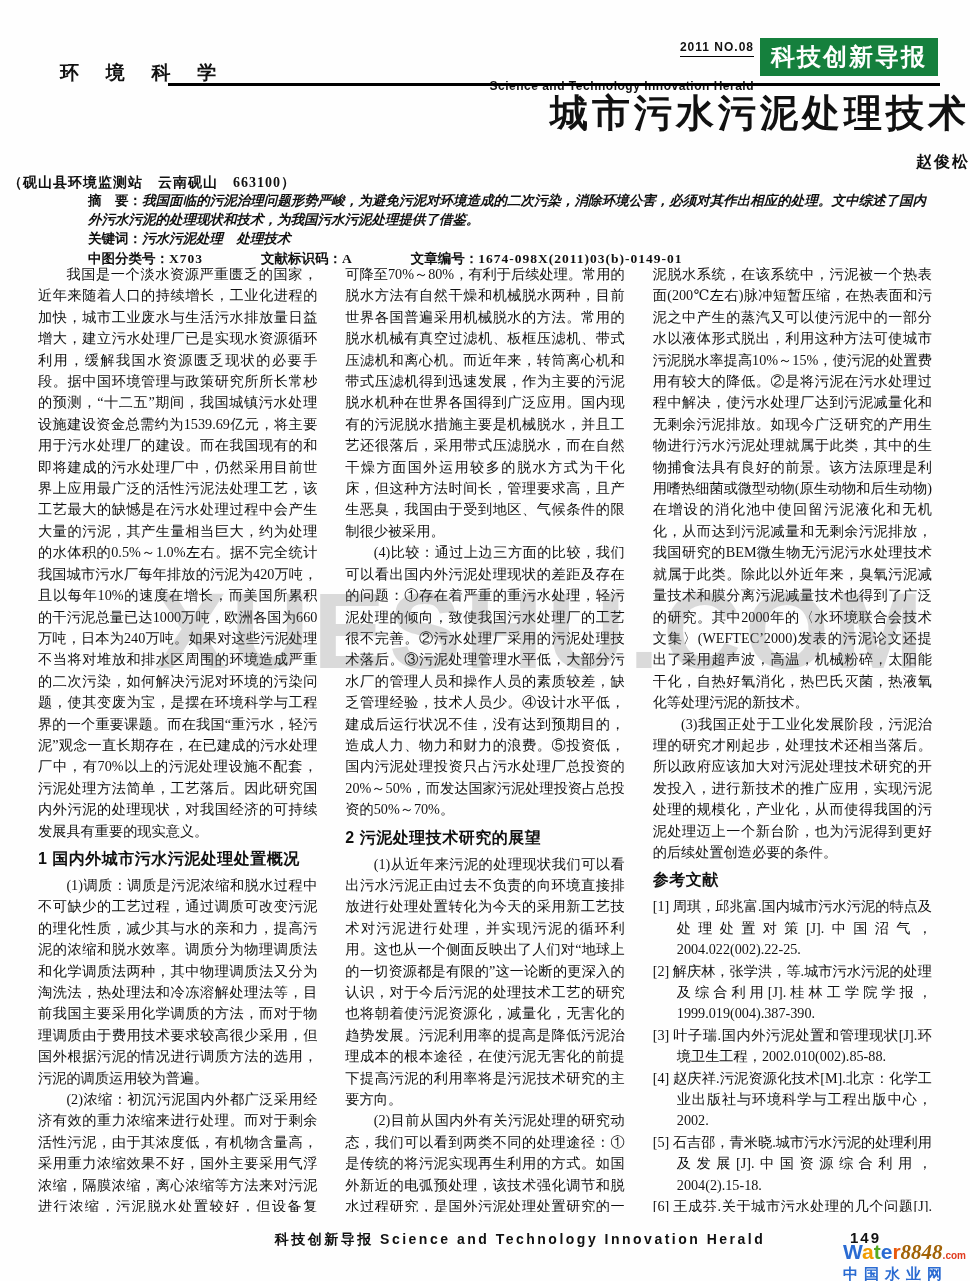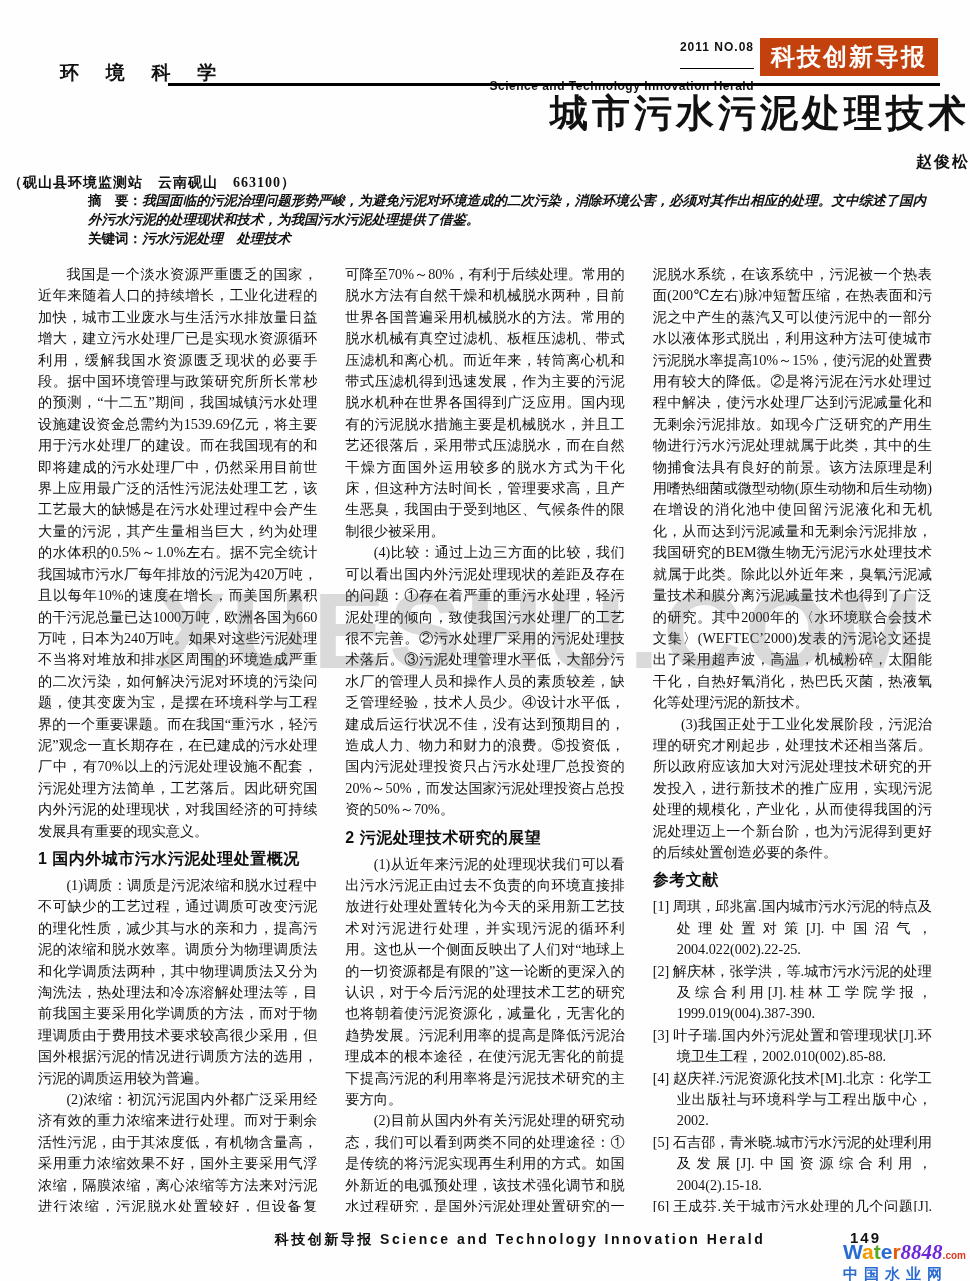--- a/index.html
+++ b/index.html
@@ -1,24 +1,24 @@
 <!DOCTYPE html>
 <html><head>
 <meta charset="utf-8">
 <style>
   html,body{margin:0;padding:0;background:#888;}
   .page{position:relative;width:970px;height:1281px;background:#fefefe;overflow:hidden;
         font-family:"Liberation Serif","DejaVu Serif",serif;color:#111;}
 
   
   .issue-no{position:absolute;top:40px;right:216px;font:700 12px "Liberation Sans","DejaVu Sans",sans-serif;
-            border-bottom:1.5px solid #000;padding-bottom:14px;letter-spacing:1px;}
+            border-bottom:1.5px solid #000;padding-bottom:2px;letter-spacing:1px;}
   .journal-en-top{position:absolute;top:40px;right:216px;font:600 12px "Liberation Sans","DejaVu Sans",sans-serif;
             white-space:nowrap;letter-spacing:.5px;margin-top:39px;}
-  .journal-cn-box{position:absolute;top:38px;left:760px;width:178px;height:38px;background:#c2410c;color:#fff;
+  .journal-cn-box{position:absolute;top:38px;left:760px;width:178px;height:38px;background:#15803d;color:#fff;
             display:flex;align-items:center;justify-content:center;
             font:700 24px "Liberation Sans","DejaVu Sans",sans-serif;letter-spacing:2px;}
   .field-label{position:absolute;top:60px;left:60px;font:700 19px "Liberation Serif","DejaVu Serif",serif;
             letter-spacing:11px;white-space:nowrap;}
   .header-rule{position:absolute;top:83px;left:168px;width:772px;height:3px;background:#000;}
 
   
   .title{position:absolute;top:88px;left:0;width:100%;text-align:right;
          font:900 38px "Liberation Sans","DejaVu Sans",sans-serif;letter-spacing:4px;}
   .author{position:absolute;top:152px;left:0;width:100%;text-align:right;
@@ -54,21 +54,21 @@
              color:rgba(90,90,90,.22);letter-spacing:4px;white-space:nowrap;
              pointer-events:none;z-index:5;}
 
   
   .footer-line{position:absolute;top:1231px;left:170px;width:700px;text-align:center;
                font:600 14px "Liberation Sans","DejaVu Sans",sans-serif;letter-spacing:2.5px;}
   .page-number{position:absolute;top:1229px;left:850px;font:600 15px "Liberation Sans","DejaVu Sans",sans-serif;
                letter-spacing:2px;}
   .logo{position:absolute;top:1240px;left:843px;width:125px;line-height:20px;}
   .logo-word{font:900 21px "Liberation Sans","DejaVu Sans",sans-serif;}
-  .logo-num{font:900 italic 21px "Liberation Serif","DejaVu Serif",serif;color:#6d28d9;}
+  .logo-num{font:900 italic 21px "Liberation Serif","DejaVu Serif",serif;color:#a16207;}
   .logo-com{font:700 10px "Liberation Sans","DejaVu Sans",sans-serif;color:#e03a1e;}
   .logo-cn{font:700 15px "Liberation Sans","DejaVu Sans",sans-serif;color:#2a6bd2;
            letter-spacing:6px;white-space:nowrap;}
   .c-blue{color:#2a6bd2;} .c-orange{color:#f09c00;} .c-green{color:#55aa22;} .c-red{color:#e8590c;}
 </style>
 </head>
 <body>
 
 <div class="page">
 
@@ -78,20 +78,25 @@
   <div class="field-label">环 境 科 学</div>
   <div class="header-rule"></div>
 
   <div class="title">城市污水污泥处理技术</div>
   <div class="author">赵俊松</div>
   <div class="affiliation">（砚山县环境监测站　云南砚山　663100）</div>
 
   <div class="abstract-block">
     <p class="abstract-p"><span class="lbl">摘　要：</span><span class="abstract-text">我国面临的污泥治理问题形势严峻，为避免污泥对环境造成的二次污染，消除环境公害，必须对其作出相应的处理。文中综述了国内外污水污泥的处理现状和技术，为我国污水污泥处理提供了借鉴。</span></p>
     <p class="kw-p"><span class="lbl">关键词：</span><span class="keywords-text">污水污泥处理　处理技术</span></p>
+    <div class="meta-row">
+      <span class="pair"><span class="lbl">中图分类号：</span><span class="meta-val">X703</span></span>
+      <span class="pair"><span class="lbl">文献标识码：</span><span class="meta-val">A</span></span>
+      <span class="pair"><span class="lbl">文章编号：</span><span class="meta-val">1674-098X(2011)03(b)-0149-01</span></span>
+    </div>
   </div>
 
   <div class="columns">
     <div class="col">
       <p class="indent">我国是一个淡水资源严重匮乏的国家，近年来随着人口的持续增长，工业化进程的加快，城市工业废水与生活污水排放量日益增大，建立污水处理厂已是实现水资源循环利用，缓解我国水资源匮乏现状的必要手段。据中国环境管理与政策研究所所长常杪的预测，“十二五”期间，我国城镇污水处理设施建设资金总需约为1539.69亿元，将主要用于污水处理厂的建设。而在我国现有的和即将建成的污水处理厂中，仍然采用目前世界上应用最广泛的活性污泥法处理工艺，该工艺最大的缺憾是在污水处理过程中会产生大量的污泥，其产生量相当巨大，约为处理的水体积的0.5%～1.0%左右。据不完全统计我国城市污水厂每年排放的污泥为420万吨，且以每年10%的速度在增长，而美国所累积的干污泥总量已达1000万吨，欧洲各国为660万吨，日本为240万吨。如果对这些污泥处理不当将对堆放和排水区周围的环境造成严重的二次污染，如何解决污泥对环境的污染问题，使其变废为宝，是摆在环境科学与工程界的一个重要课题。而在我国“重污水，轻污泥”观念一直长期存在，在已建成的污水处理厂中，有70%以上的污泥处理设施不配套，污泥处理方法简单，工艺落后。因此研究国内外污泥的处理现状，对我国经济的可持续发展具有重要的现实意义。</p>
       <div class="sec-h">1 国内外城市污水污泥处理处置概况</div>
       <p class="indent">(1)调质：调质是污泥浓缩和脱水过程中不可缺少的工艺过程，通过调质可改变污泥的理化性质，减少其与水的亲和力，提高污泥的浓缩和脱水效率。调质分为物理调质法和化学调质法两种，其中物理调质法又分为淘洗法，热处理法和冷冻溶解处理法等，目前我国主要采用化学调质的方法，而对于物理调质由于费用技术要求较高很少采用，但国外根据污泥的情况进行调质方法的选用，污泥的调质运用较为普遍。</p>
       <p class="indent">(2)浓缩：初沉污泥国内外都广泛采用经济有效的重力浓缩来进行处理。而对于剩余活性污泥，由于其浓度低，有机物含量高，采用重力浓缩效果不好，国外主要采用气浮浓缩，隔膜浓缩，离心浓缩等方法来对污泥进行浓缩，污泥脱水处置较好，但设备复杂，费用高。近年来国外由于气浮浓缩污泥沉降效果较好，正成为污泥浓缩的主要方法。</p>
 
     </div>

